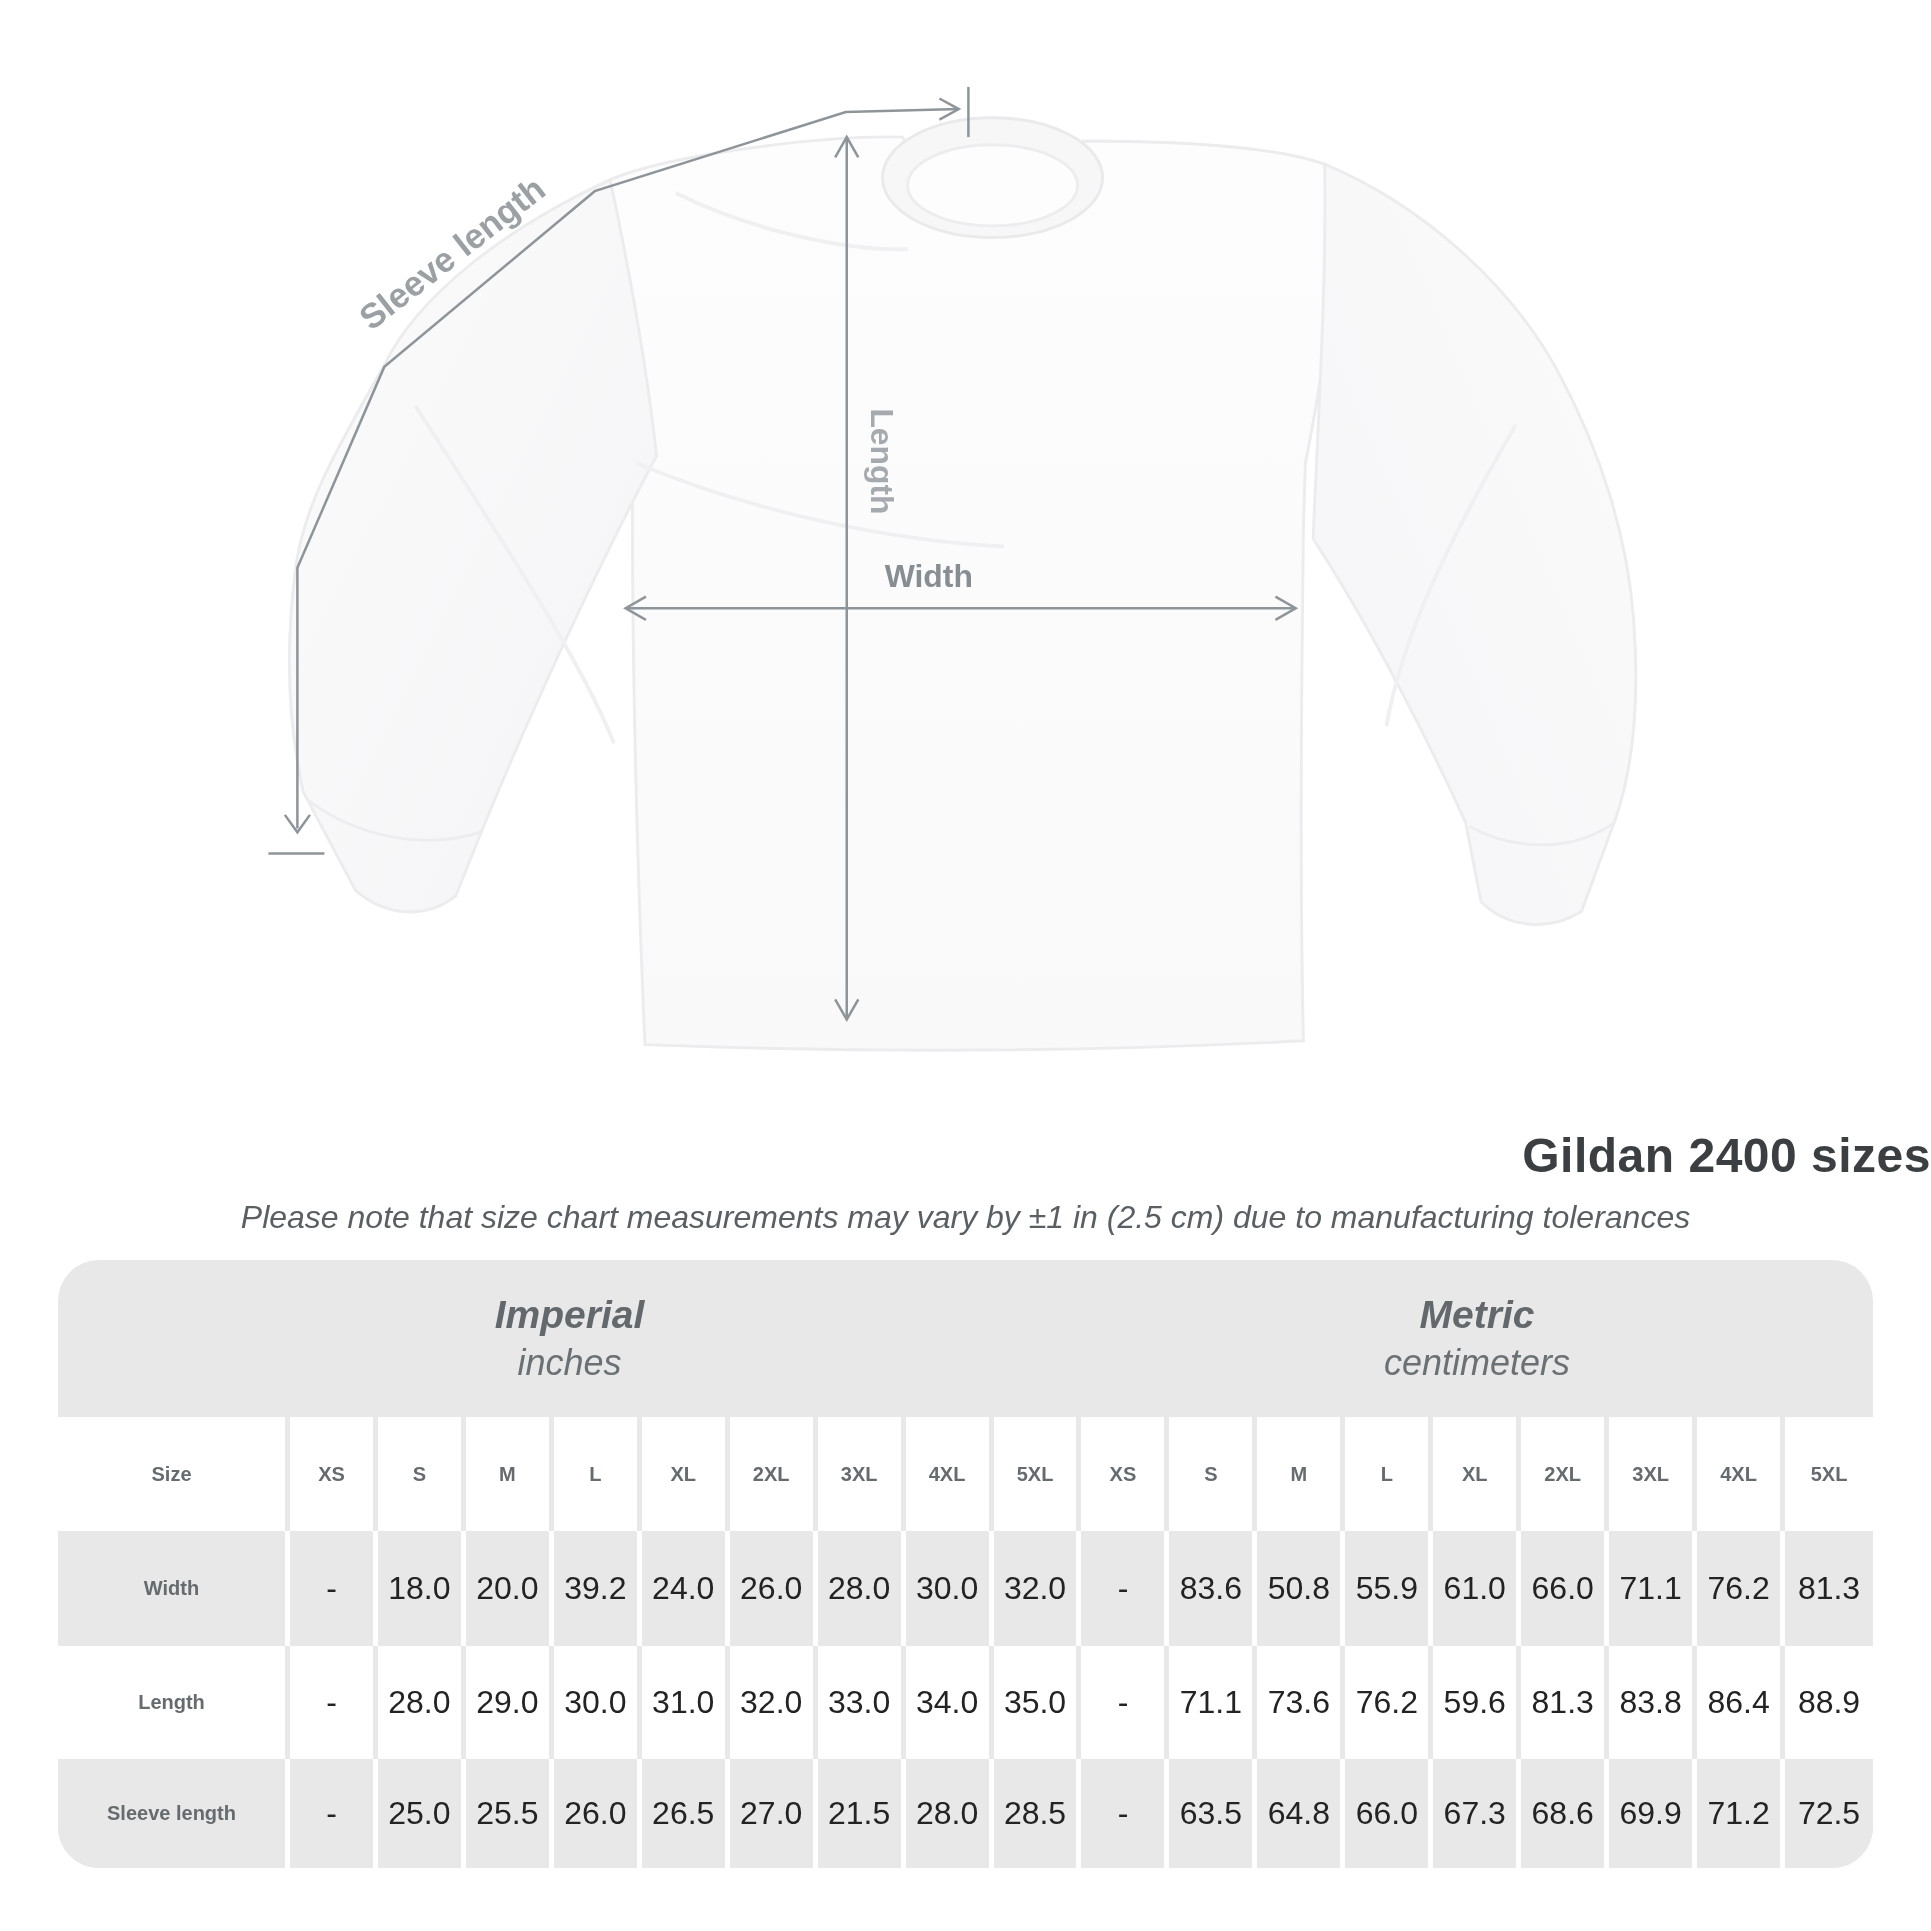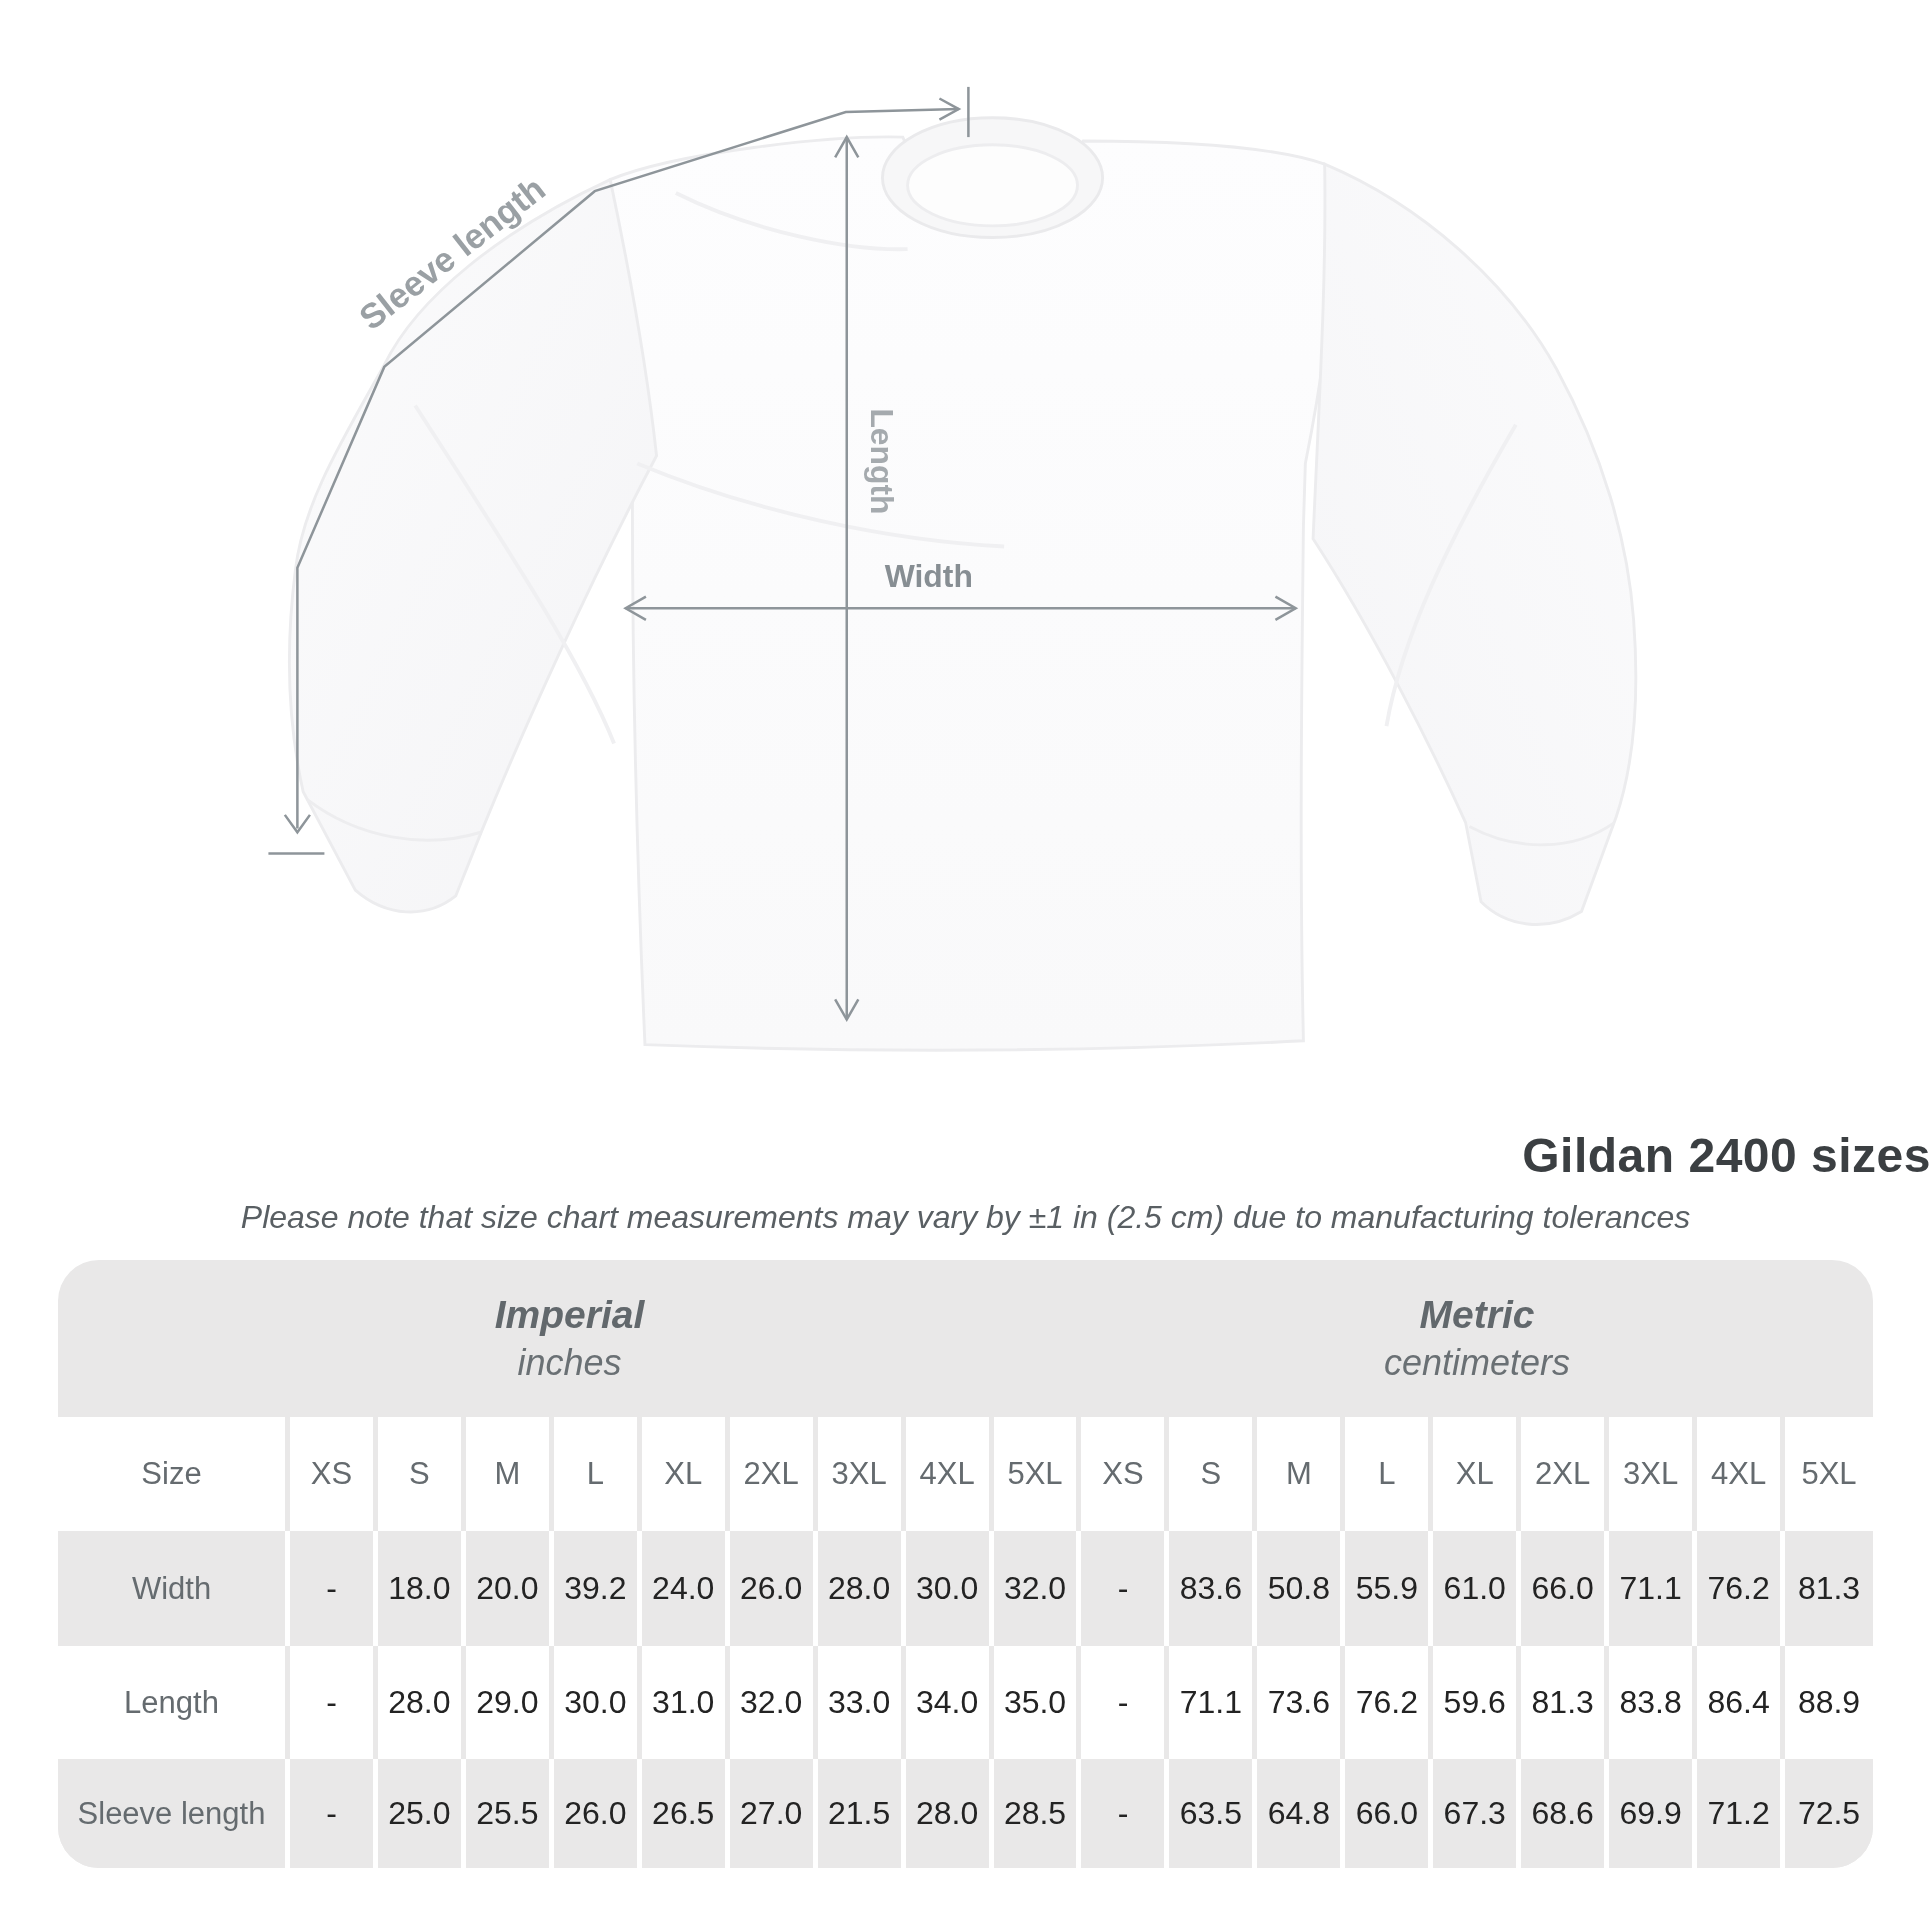--- a/index.html
+++ b/index.html
@@ -34,21 +34,21 @@
   .trow.r0{height:115px;background:#e9e8e8;}
   .trow.r1{height:113px;background:#ffffff;}
   .trow.r2{height:109px;background:#e9e8e8;}
   .cell{
     display:flex;align-items:center;justify-content:center;
     font-size:32px;color:#232323;border-right:5.8px solid transparent;
   }
   .trow.header .cell,.trow.r1 .cell{border-right-color:#e9e8e8;}
   .trow.r0 .cell,.trow.r2 .cell{border-right-color:#ffffff;}
   .trow .cell:last-child{border-right:none;}
-  .cell.hdr,.cell.lbl{font-weight:normal;color:#656b6f;font-size:31px;}
+  .cell.hdr,.cell.lbl{font-weight:bold;color:#656b6f;font-size:20px;}
 </style>
 </head>
 <body>
 
 <div id="page">
 
   <svg id="diagram" viewBox="0 0 2000 1130" xmlns="http://www.w3.org/2000/svg">
     <defs>
       <linearGradient id="gBody" x1="0" y1="0" x2="0" y2="1">
         <stop offset="0" stop-color="#fdfdfe"></stop>

